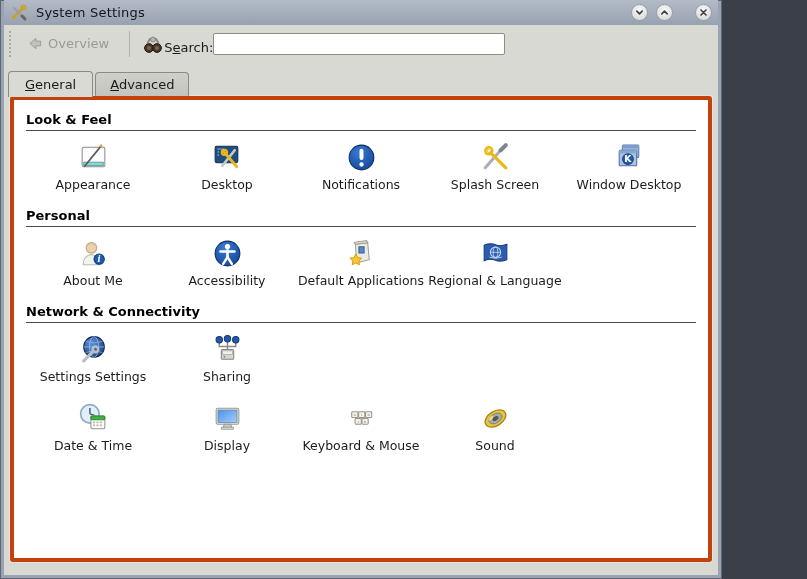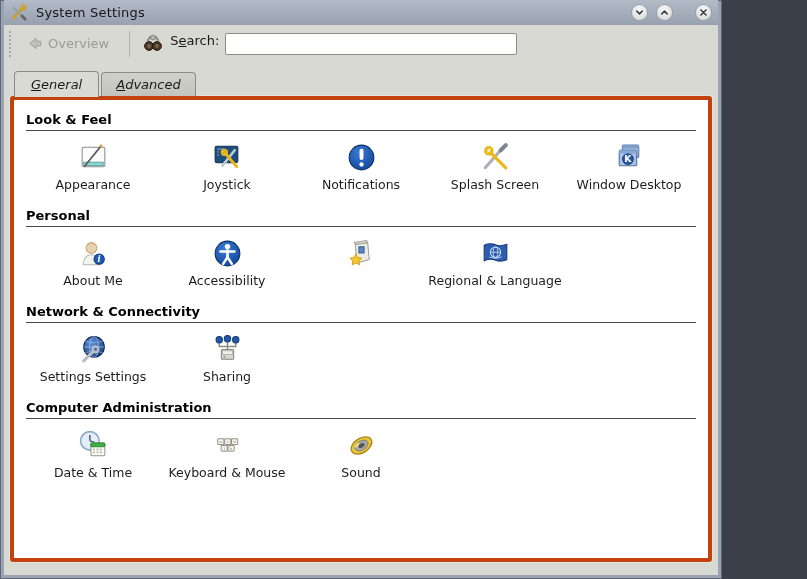--- a/index.html
+++ b/index.html
@@ -50,35 +50,35 @@
     width:4px;height:26px;
     background-image:radial-gradient(circle,#a9a9a3 1px,rgba(0,0,0,0) 1.3px);
     background-size:4px 4px;background-position:center;
   }
   .tb-btn{
     display:flex;align-items:center;gap:5px;
     padding:4px 8px;border:none;background:transparent;
     color:#9b9b96;font-size:13px;font-family:inherit;
   }
   .tb-sep{width:1px;height:26px;background:#b4b4ae;margin:0 4px;}
-  .search-wrap{display:flex;align-items:flex-start;gap:6px;}
+  .search-wrap{display:flex;align-items:flex-end;}
   .search-wrap .label{color:#1a1a1a;}
   .mn{text-decoration:underline;}
   .search-input{
     width:282px;height:20px;box-sizing:content-box;
     border:1px solid #8e8e89;border-radius:2px;
     background:#fff;font:13px "DejaVu Sans","Liberation Sans",sans-serif;
     padding:0 4px;outline:none;
   }
   
   .tabbar{
     flex:0 0 25px;height:25px;
     display:flex;align-items:flex-end;
-    padding:0 0 0 10px;margin-top:9px;
-    position:relative;z-index:2;font-style:italic;
+    padding:0 0 0 4px;margin-top:9px;
+    position:relative;z-index:2;
   }
   .tab{
     padding:4px 14px 4px 14px;
     border:1px solid #8b8b84;border-bottom:none;
     border-radius:4px 4px 0 0;
     background:linear-gradient(#d0d0cb,#c4c4bf);
     margin-right:2px;font-size:13px;cursor:default;
   }
   .tab.active{
     background:#dadad5;
@@ -190,21 +190,21 @@
           <svg class="icon32" viewBox="0 0 32 32">
             <rect x="4" y="5" width="22" height="16" rx="1.5" fill="#1e4d7e" stroke="#11304f"></rect>
             <rect x="6" y="7" width="7" height="1.6" fill="#5d88b4"></rect>
             <rect x="6" y="10" width="4.5" height="1.4" fill="#41householder6e9c" opacity="0"></rect>
             <circle cx="7" cy="10.6" r="0.9" fill="#6e96bd"></circle>
             <circle cx="7" cy="13.6" r="0.9" fill="#6e96bd"></circle>
             <line x1="11" y1="24" x2="23" y2="9" stroke="#c4c8cc" stroke-width="2.6" stroke-linecap="round"></line>
             <line x1="12" y1="10" x2="25" y2="25" stroke="#e8b61e" stroke-width="2.8" stroke-linecap="round"></line>
             <circle cx="13" cy="11" r="2.6" fill="none" stroke="#e8b61e" stroke-width="2"></circle>
           </svg>
-          <span class="ilabel">Joystick</span>
+          <span class="ilabel">Desktop</span>
         </div>
 
         <div class="item">
           <svg class="icon32" viewBox="0 0 32 32">
             <defs>
               <radialGradient id="gnot" cx="0.4" cy="0.3" r="0.9">
                 <stop offset="0" stop-color="#3a7ad4"></stop>
                   <stop offset="1" stop-color="#0c3f8e"></stop>
               </radialGradient>
             </defs>
@@ -270,20 +270,21 @@
           <span class="ilabel">Accessibility</span>
         </div>
 
         <div class="item">
           <svg class="icon32" viewBox="0 0 32 32">
             <path d="M10 7 L22 5.5 L23.5 22 L11.5 25 Z" fill="#ecebe3" stroke="#a39e92"></path>
             <path d="M10 7 L22 5.5 L21 3.5 L9 5.2 Z" fill="#dddbd0" stroke="#a39e92"></path>
             <rect x="13.5" y="9.5" width="5" height="6" fill="#5b86c4" stroke="#3a5f94"></rect>
             <path d="M10.5 16.5 L12.3 20 L16.2 20.5 L13.4 23.2 L14 27 L10.5 25.2 L7 27 L7.6 23.2 L4.8 20.5 L8.7 20 Z" fill="#f9c62c" stroke="#cf9c06" stroke-width="0.9" stroke-linejoin="round"></path>
           </svg>
+          <span class="ilabel">Default Applications</span>
         </div>
 
         <div class="item">
           <svg class="icon32" viewBox="0 0 32 32">
             <path d="M5 8 Q11 5.5 16 7.5 Q21 9.5 27 7 L27 22 Q21 24.5 16 22.5 Q11 20.5 5 23 Z" fill="#2b5cae" stroke="#173b78"></path>
             <circle cx="16" cy="14.8" r="5" fill="none" stroke="#cfe0f4" stroke-width="1"></circle>
             <ellipse cx="16" cy="14.8" rx="2.2" ry="5" fill="none" stroke="#cfe0f4" stroke-width="0.8"></ellipse>
             <line x1="11" y1="14.8" x2="21" y2="14.8" stroke="#cfe0f4" stroke-width="0.8"></line>
             <path d="M10 19.5 Q16 22 22 19.5" fill="none" stroke="#cfe0f4" stroke-width="0.8"></path>
           </svg>
@@ -320,21 +321,20 @@
             <circle cx="16" cy="5.5" r="3.1" fill="#2457a8" stroke="#143a74"></circle>
             <circle cx="24" cy="6.5" r="3.1" fill="#2457a8" stroke="#143a74"></circle>
             <rect x="10" y="16" width="12" height="9.5" rx="1" fill="#d7d7d1" stroke="#85857f"></rect>
             <rect x="11.3" y="17.3" width="9.4" height="3.4" fill="#f1f1ea" stroke="#a5a59e" stroke-width="0.7"></rect>
             <circle cx="13" cy="23" r="0.9" fill="#8a8a84"></circle>
           </svg>
           <span class="ilabel">Sharing</span>
         </div>
       </div>
 
-      <div class="section-title">Computer Administration</div>
       <div class="grid">
 
         <div class="item">
           <svg class="icon32" viewBox="0 0 32 32">
             <circle cx="12.5" cy="11.5" r="9" fill="#e3eef8" stroke="#8cabc8" stroke-width="1.6"></circle>
             <line x1="12.5" y1="11.5" x2="12.5" y2="5.8" stroke="#3f5a74" stroke-width="1.4"></line>
             <line x1="12.5" y1="11.5" x2="17" y2="13" stroke="#3f5a74" stroke-width="1.4"></line>
             <rect x="13.5" y="13.5" width="13.5" height="12.5" rx="1.2" fill="#fbfbf7" stroke="#93938c"></rect>
             <rect x="13.5" y="13.5" width="13.5" height="3.8" rx="1.2" fill="#44b144" stroke="#2c8a2c"></rect>
             <g fill="#b9b9b0">
@@ -342,20 +342,35 @@
                 <rect x="18.8" y="19" width="2" height="1.6"></rect>
                 <rect x="22.1" y="19" width="2" height="1.6"></rect>
               <rect x="15.5" y="21.8" width="2" height="1.6"></rect>
                 <rect x="18.8" y="21.8" width="2" height="1.6"></rect>
                 <rect x="22.1" y="21.8" width="2" height="1.6"></rect>
             </g>
           </svg>
           <span class="ilabel">Date &amp; Time</span>
         </div>
 
+        <div class="item">
+          <svg class="icon32" viewBox="0 0 32 32">
+            <defs>
+              <linearGradient id="gscr" x1="0" y1="0" x2="1" y2="1">
+                <stop offset="0" stop-color="#4e93e8"></stop>
+                  <stop offset="1" stop-color="#a4cbf6"></stop>
+              </linearGradient>
+            </defs>
+            <rect x="5" y="6" width="22" height="15.5" rx="1.5" fill="#e8e8e2" stroke="#9a9a94"></rect>
+            <rect x="6.8" y="7.8" width="18.4" height="12" fill="url(#gscr)" stroke="#6b8cb0" stroke-width="0.8"></rect>
+            <path d="M13 21.5 L19 21.5 L20.2 24.5 L11.8 24.5 Z" fill="#d2d2cb" stroke="#9a9a94"></path>
+            <rect x="10" y="24.5" width="12" height="2" rx="1" fill="#e2e2db" stroke="#a2a29b"></rect>
+          </svg>
+          <span class="ilabel">Display</span>
+        </div>
 
 
         <div class="item">
           <svg class="icon32" viewBox="0 0 32 32">
             <g fill="#f3f2ec" stroke="#98948a">
               <rect x="6.5" y="9.5" width="6" height="5.5" rx="0.8"></rect>
               <rect x="13.2" y="9.5" width="6" height="5.5" rx="0.8"></rect>
               <rect x="19.9" y="9.5" width="6" height="5.5" rx="0.8"></rect>
               <rect x="9.8" y="16" width="6" height="5.5" rx="0.8"></rect>
               <rect x="16.5" y="16" width="6" height="5.5" rx="0.8"></rect>

